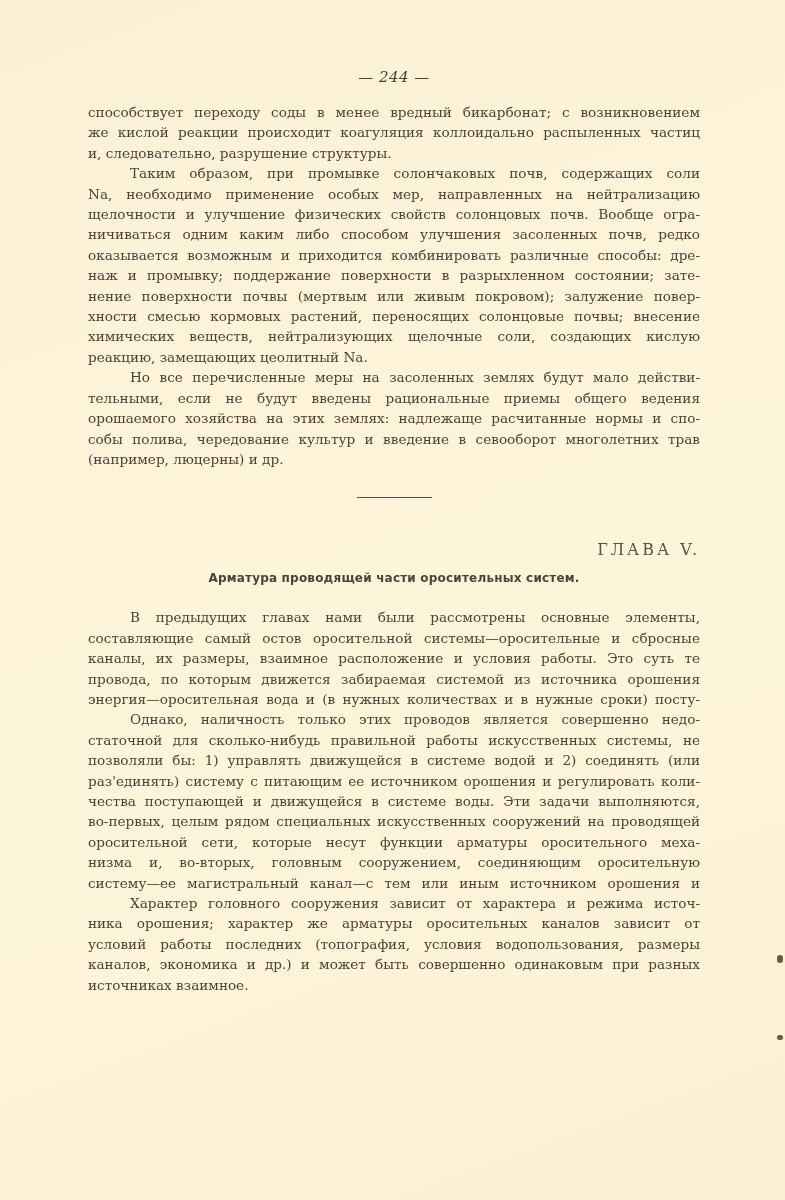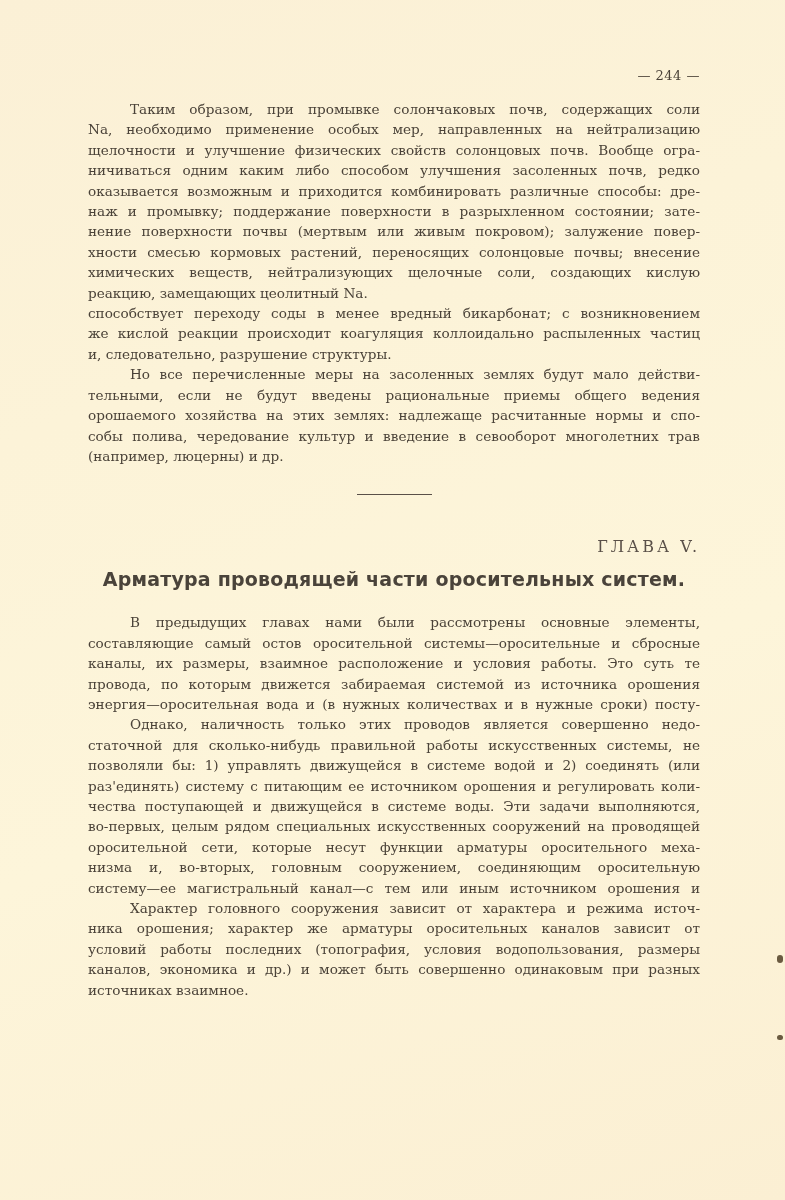--- a/index.html
+++ b/index.html
@@ -7,68 +7,68 @@
     width: 785px; height: 1200px; overflow: hidden;
     background: linear-gradient(160deg, #fbf0d6 0%, #fcf3d8 30%, #fdf5da 60%, #fbefd3 100%);
     font-family: "DejaVu Serif", "Liberation Serif", serif;
     color: #4a4238;
     position: relative;
   }
   .page {
     position: absolute; left: 88px; top: 68px; width: 612px;
   }
   .page-number {
-    text-align: right; font-size: 13px; color: #4a4238;
-    margin-bottom: 16px; letter-spacing: 0.5px;
+    text-align: center; font-size: 15px; color: #4a4238;
+    margin-bottom: 16px; letter-spacing: 0.5px; font-style: italic;
   }
   .para {
     font-size: 13.6px; line-height: 20.4px; text-align: justify;
     margin: 0; text-indent: 0;
   }
   .para .line { display: block; text-align: justify; text-align-last: justify; text-indent: 0; white-space: nowrap; overflow: hidden; }
   .para .line.first { padding-left: 42px; }
   .para .line.last { text-align-last: left; }
   .rule {
     width: 75px; height: 0; border-top: 1.3px solid #5a5048;
     margin: 28px auto 42px auto;
   }
   .chapter-label {
     text-align: right; font-size: 16px; letter-spacing: 3px; color: #5a5048; margin-bottom: 12px;
   }
   .chapter-title {
     text-align: center; font-family: "DejaVu Sans", "Liberation Sans", sans-serif;
-    font-weight: bold; font-size: 19px; color: #4a433a; margin-bottom: 22px; letter-spacing: 0.2px;
+    font-weight: bold; font-size: 12px; color: #4a433a; margin-bottom: 22px; letter-spacing: 0.2px;
   }
   .edge-mark {
     position: absolute; right: 2px; width: 6px; height: 8px; background: #6a5a40; border-radius: 3px;
   }
 </style>
 </head>
 <body>
 
 <div class="page">
   <div class="page-number">— 244 —</div>
 
   <div id="sec-before">
       <p class="para">
+        <span class="line">способствует переходу соды в менее вредный бикарбонат; с возникновением</span>
+        <span class="line">же кислой реакции происходит коагуляция коллоидально распыленных частиц</span>
+        <span class="line last">и, следовательно, разрушение структуры.</span>
+      </p>
+      <p class="para">
         <span class="line first">Таким образом, при промывке солончаковых почв, содержащих соли</span>
         <span class="line">Na, необходимо применение особых мер, направленных на нейтрализацию</span>
         <span class="line">щелочности и улучшение физических свойств солонцовых почв. Вообще огра-</span>
         <span class="line">ничиваться одним каким либо способом улучшения засоленных почв, редко</span>
         <span class="line">оказывается возможным и приходится комбинировать различные способы: дре-</span>
         <span class="line">наж и промывку; поддержание поверхности в разрыхленном состоянии; зате-</span>
         <span class="line">нение поверхности почвы (мертвым или живым покровом); залужение повер-</span>
         <span class="line">хности смесью кормовых растений, переносящих солонцовые почвы; внесение</span>
         <span class="line">химических веществ, нейтрализующих щелочные соли, создающих кислую</span>
         <span class="line last">реакцию, замещающих цеолитный Na.</span>
-      </p>
-      <p class="para">
-        <span class="line">способствует переходу соды в менее вредный бикарбонат; с возникновением</span>
-        <span class="line">же кислой реакции происходит коагуляция коллоидально распыленных частиц</span>
-        <span class="line last">и, следовательно, разрушение структуры.</span>
       </p>
       <p class="para">
         <span class="line first">Но все перечисленные меры на засоленных землях будут мало действи-</span>
         <span class="line">тельными, если не будут введены рациональные приемы общего ведения</span>
         <span class="line">орошаемого хозяйства на этих землях: надлежаще расчитанные нормы и спо-</span>
         <span class="line">собы полива, чередование культур и введение в севооборот многолетних трав</span>
         <span class="line last">(например, люцерны) и др.</span>
       </p>
     </div>
 

